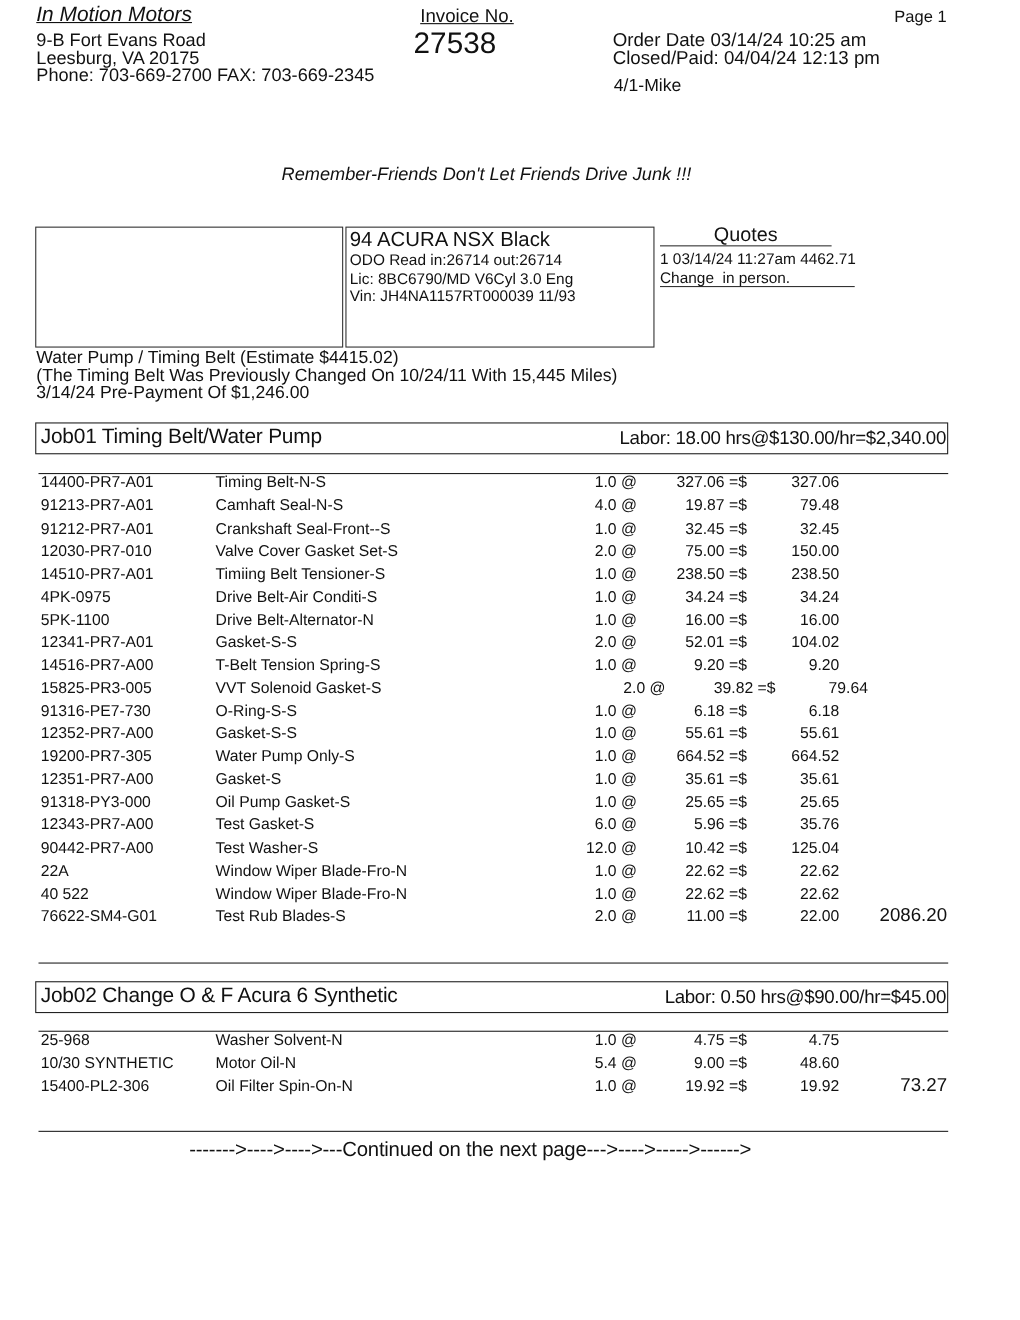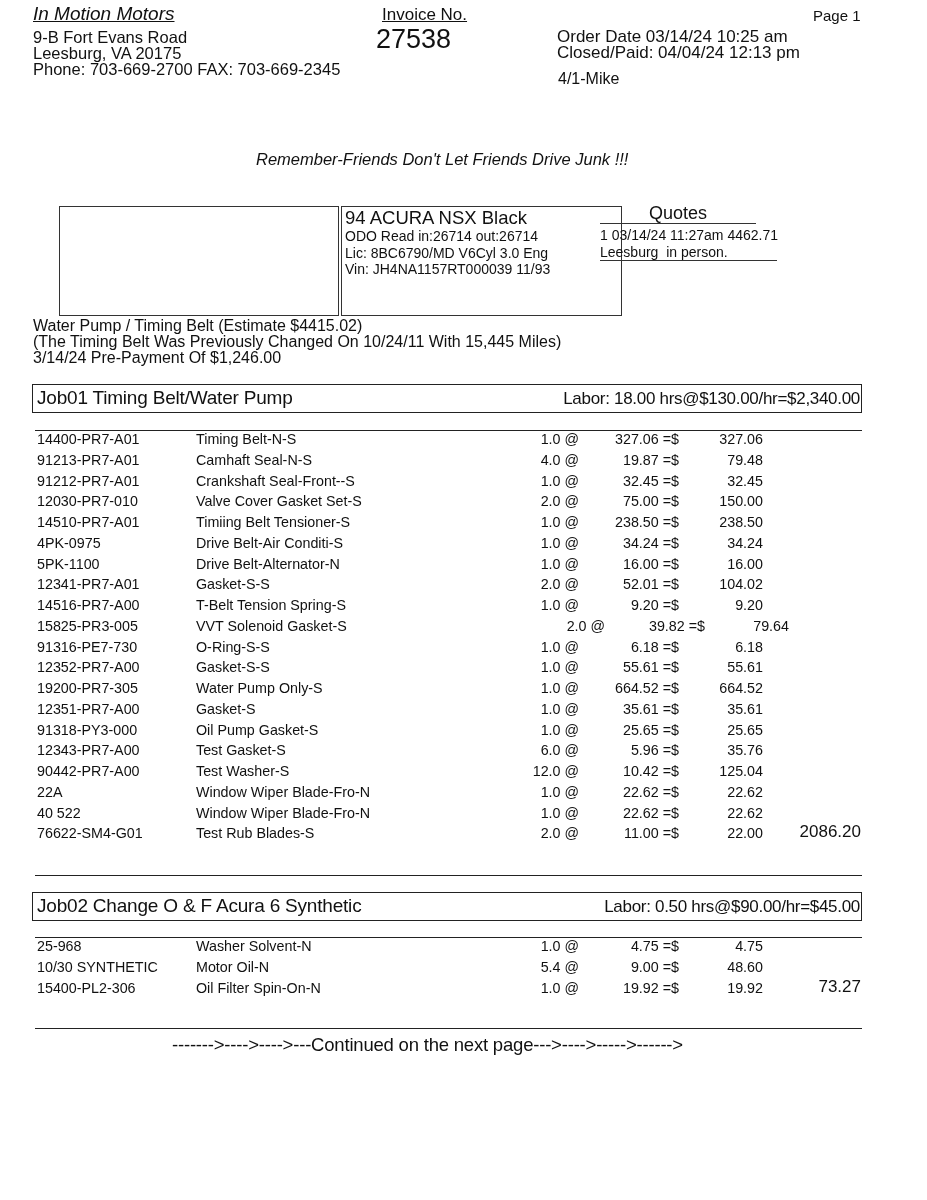--- a/index.html
+++ b/index.html
@@ -9,21 +9,21 @@
   }
   .abs { position: absolute; white-space: nowrap; }
   .shop-name { left: 33px; top: 3px; font-size: 19px; font-style: italic; text-decoration: underline; }
   .addr { left: 33px; font-size: 16.5px; line-height: 16px; }
   .inv-label { left: 382px; top: 5px; font-size: 17px; text-decoration: underline; }
   .inv-num { left: 376px; top: 24px; font-size: 27px; }
   .page-label { left: 813px; top: 7px; font-size: 15px; }
   .date-line { left: 557px; font-size: 17px; line-height: 16px; }
   .note-mike { left: 558px; top: 70px; font-size: 16px; text-align: right; }
   .motto { left: 256px; top: 150px; font-size: 16.5px; font-style: italic; }
-  .box { position: absolute; border: 1.5px solid #333; box-sizing: border-box; margin-left: 27px; }
+  .box { position: absolute; border: 1.5px solid #333; box-sizing: border-box; }
   .box-blank { left: 32px; top: 206px; width: 280px; height: 110px; }
   .box-veh { left: 314px; top: 206px; width: 281px; height: 110px; padding: 1px 3px; }
   .veh-title { font-size: 18.5px; line-height: 20px; }
   .veh-line { font-size: 14px; line-height: 16.6px; }
   .quotes-title { left: 600px; top: 204px; width: 156px; text-align: center; font-size: 18px; border-bottom: 1.2px solid #333; line-height: 19px; }
   .quote-line { left: 600px; top: 227px; font-size: 14px; }
   .quote-by { left: 600px; top: 245px; font-size: 14px; text-decoration: none; border-bottom: 1.2px solid #333; width: 177px; line-height: 15px; }
   .desc { left: 33px; font-size: 16px; line-height: 16px; }
   .job-box { position: absolute; left: 32px; width: 830px; height: 29px; border: 1.5px solid #222; box-sizing: border-box; }
   .job-title { position: absolute; left: 4px; top: 2px; font-size: 19px; letter-spacing: -0.2px; }
@@ -59,21 +59,21 @@
 <div class="box box-blank"></div>
 <div class="box box-veh">
   <div class="veh-title">94 ACURA NSX Black</div>
   <div class="veh-line">ODO Read in:26714 out:26714</div>
   <div class="veh-line">Lic: 8BC6790/MD V6Cyl 3.0 Eng</div>
   <div class="veh-line">Vin: JH4NA1157RT000039 11/93</div>
 </div>
 
 <div class="abs quotes-title">Quotes</div>
 <div class="abs quote-line">1 03/14/24 11:27am 4462.71</div>
-<div class="abs quote-by" style="white-space:pre">Leesburg  in person.</div>
+<div class="abs quote-by" style="white-space:pre">Change  in person.</div>
 
 <div class="abs desc" style="top:318px">Water Pump / Timing Belt (Estimate $4415.02)</div>
 <div class="abs desc" style="top:334px">(The Timing Belt Was Previously Changed On 10/24/11 With 15,445 Miles)</div>
 <div class="abs desc" style="top:350px">3/14/24 Pre-Payment Of $1,246.00</div>
 
 <div id="jobs">
     <div class="job-box" style="top: 384px;">
       <span class="job-title">Job01 Timing Belt/Water Pump</span>
       <span class="job-labor">Labor: 18.00 hrs@$130.00/hr=$2,340.00</span>
     </div>

